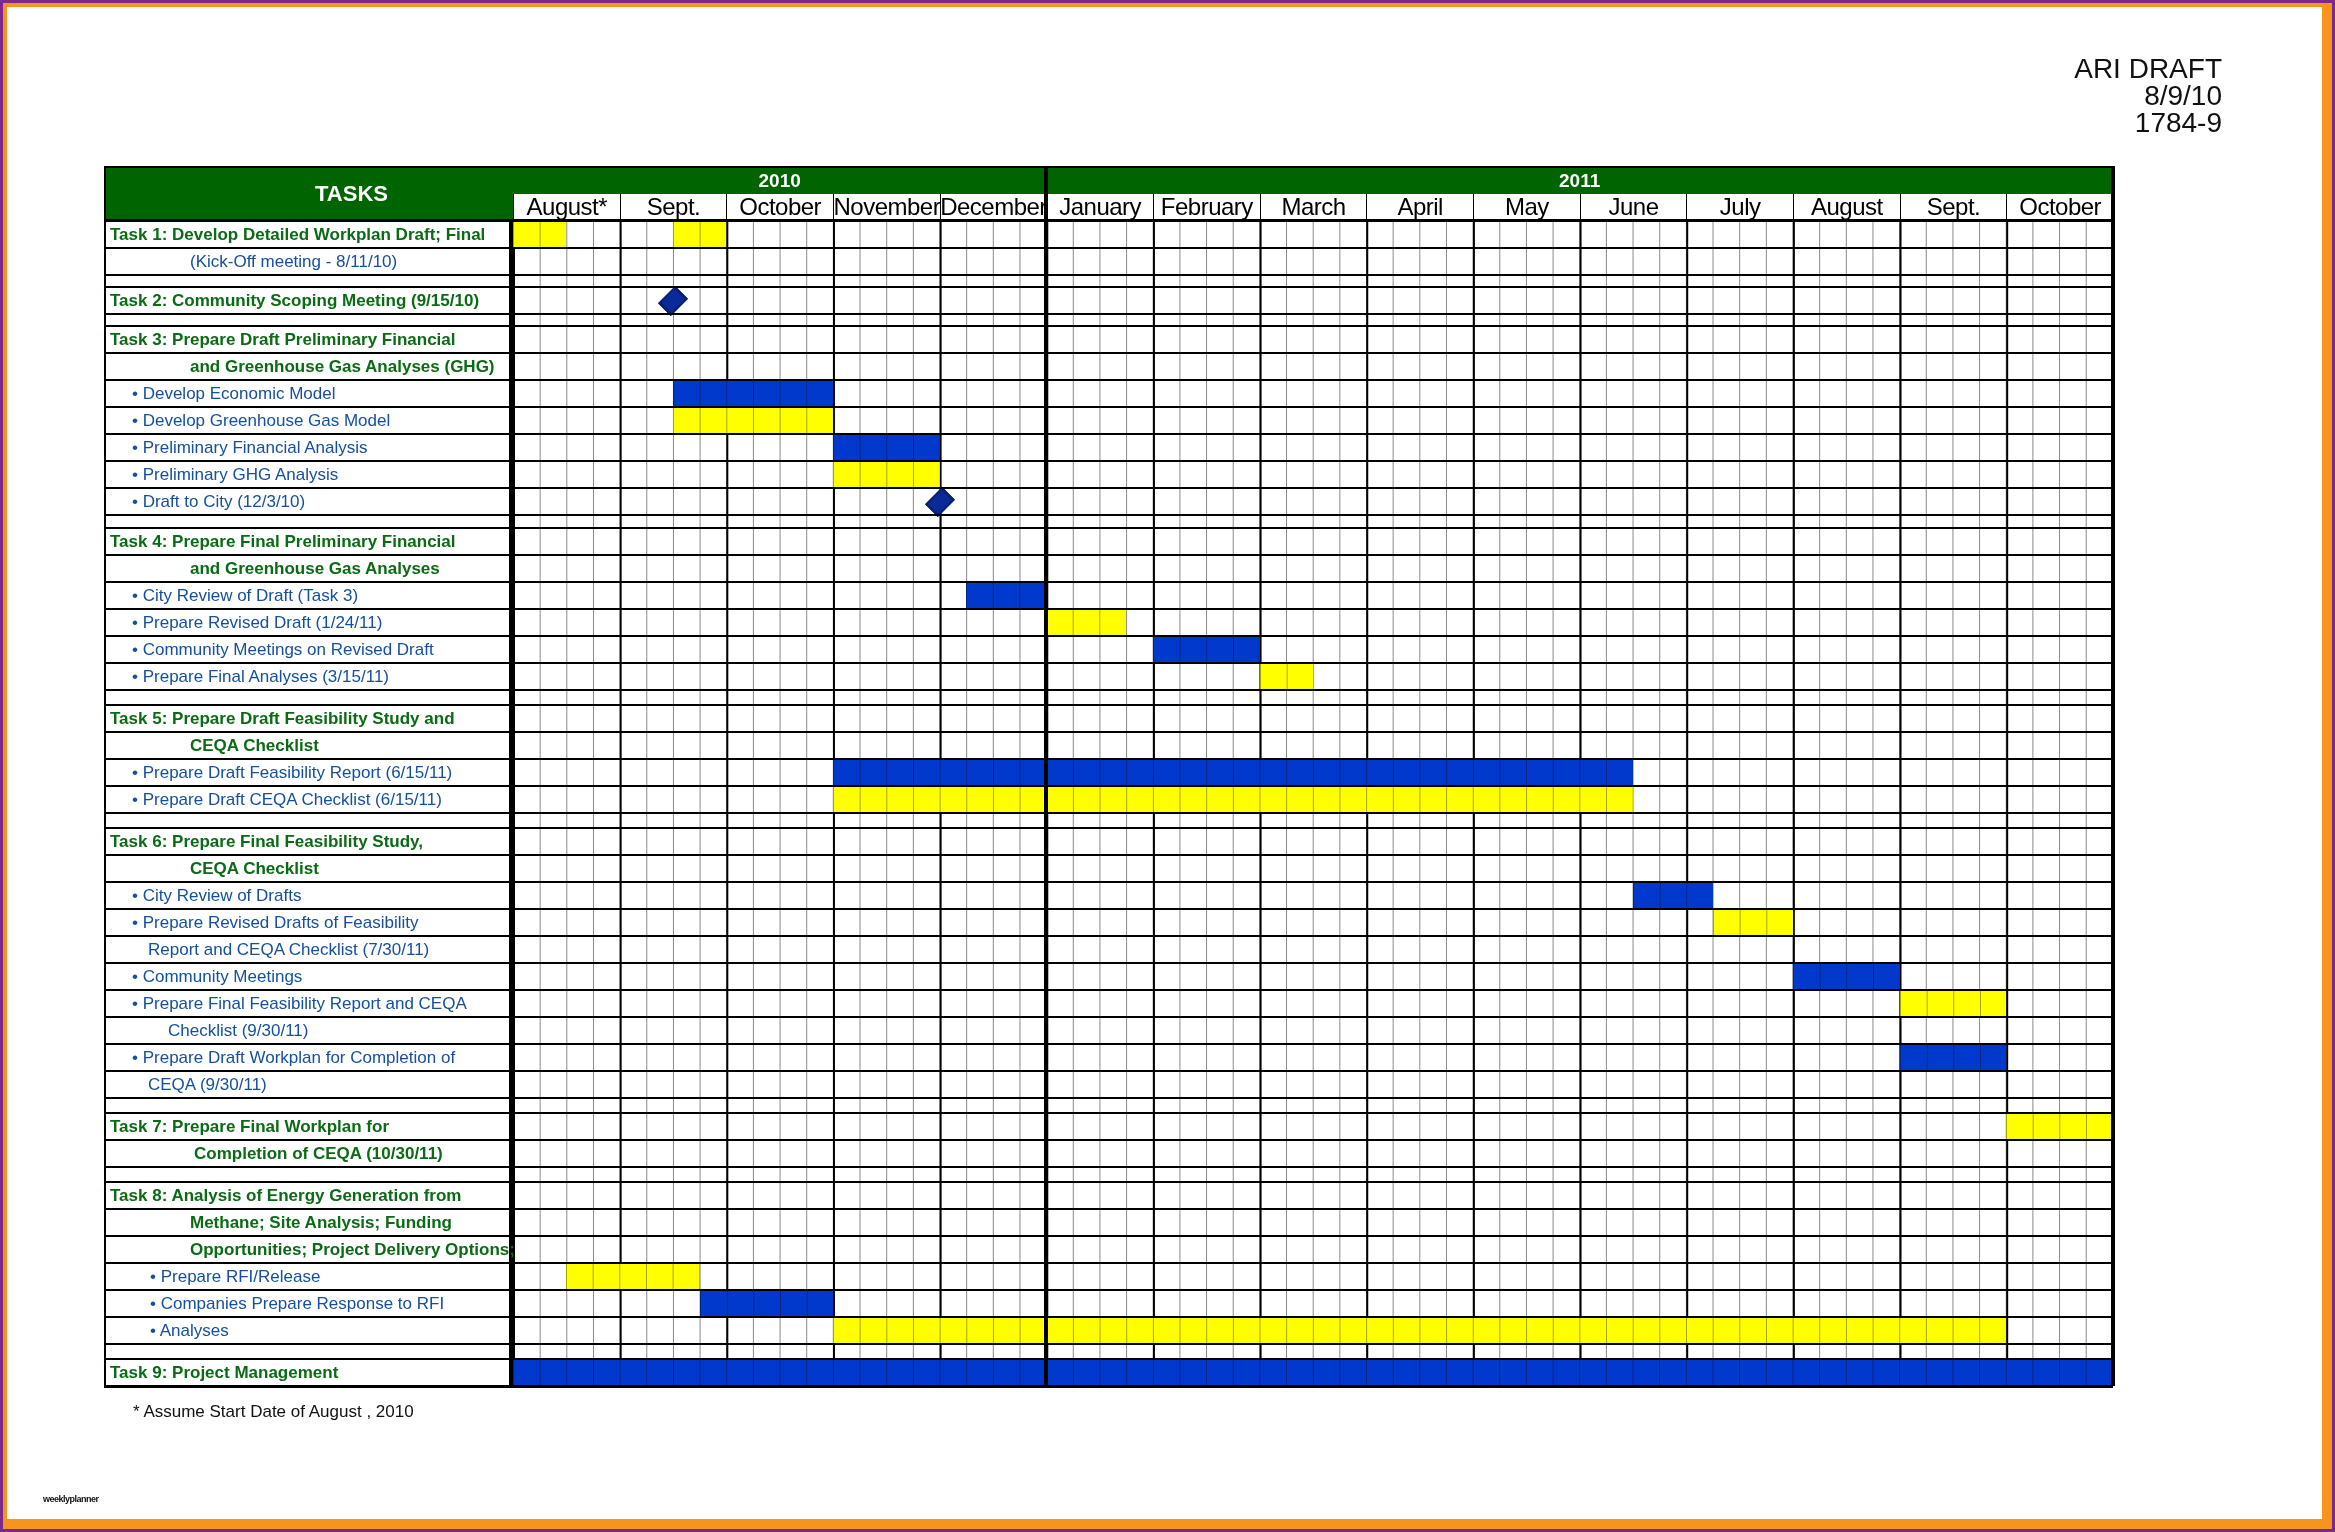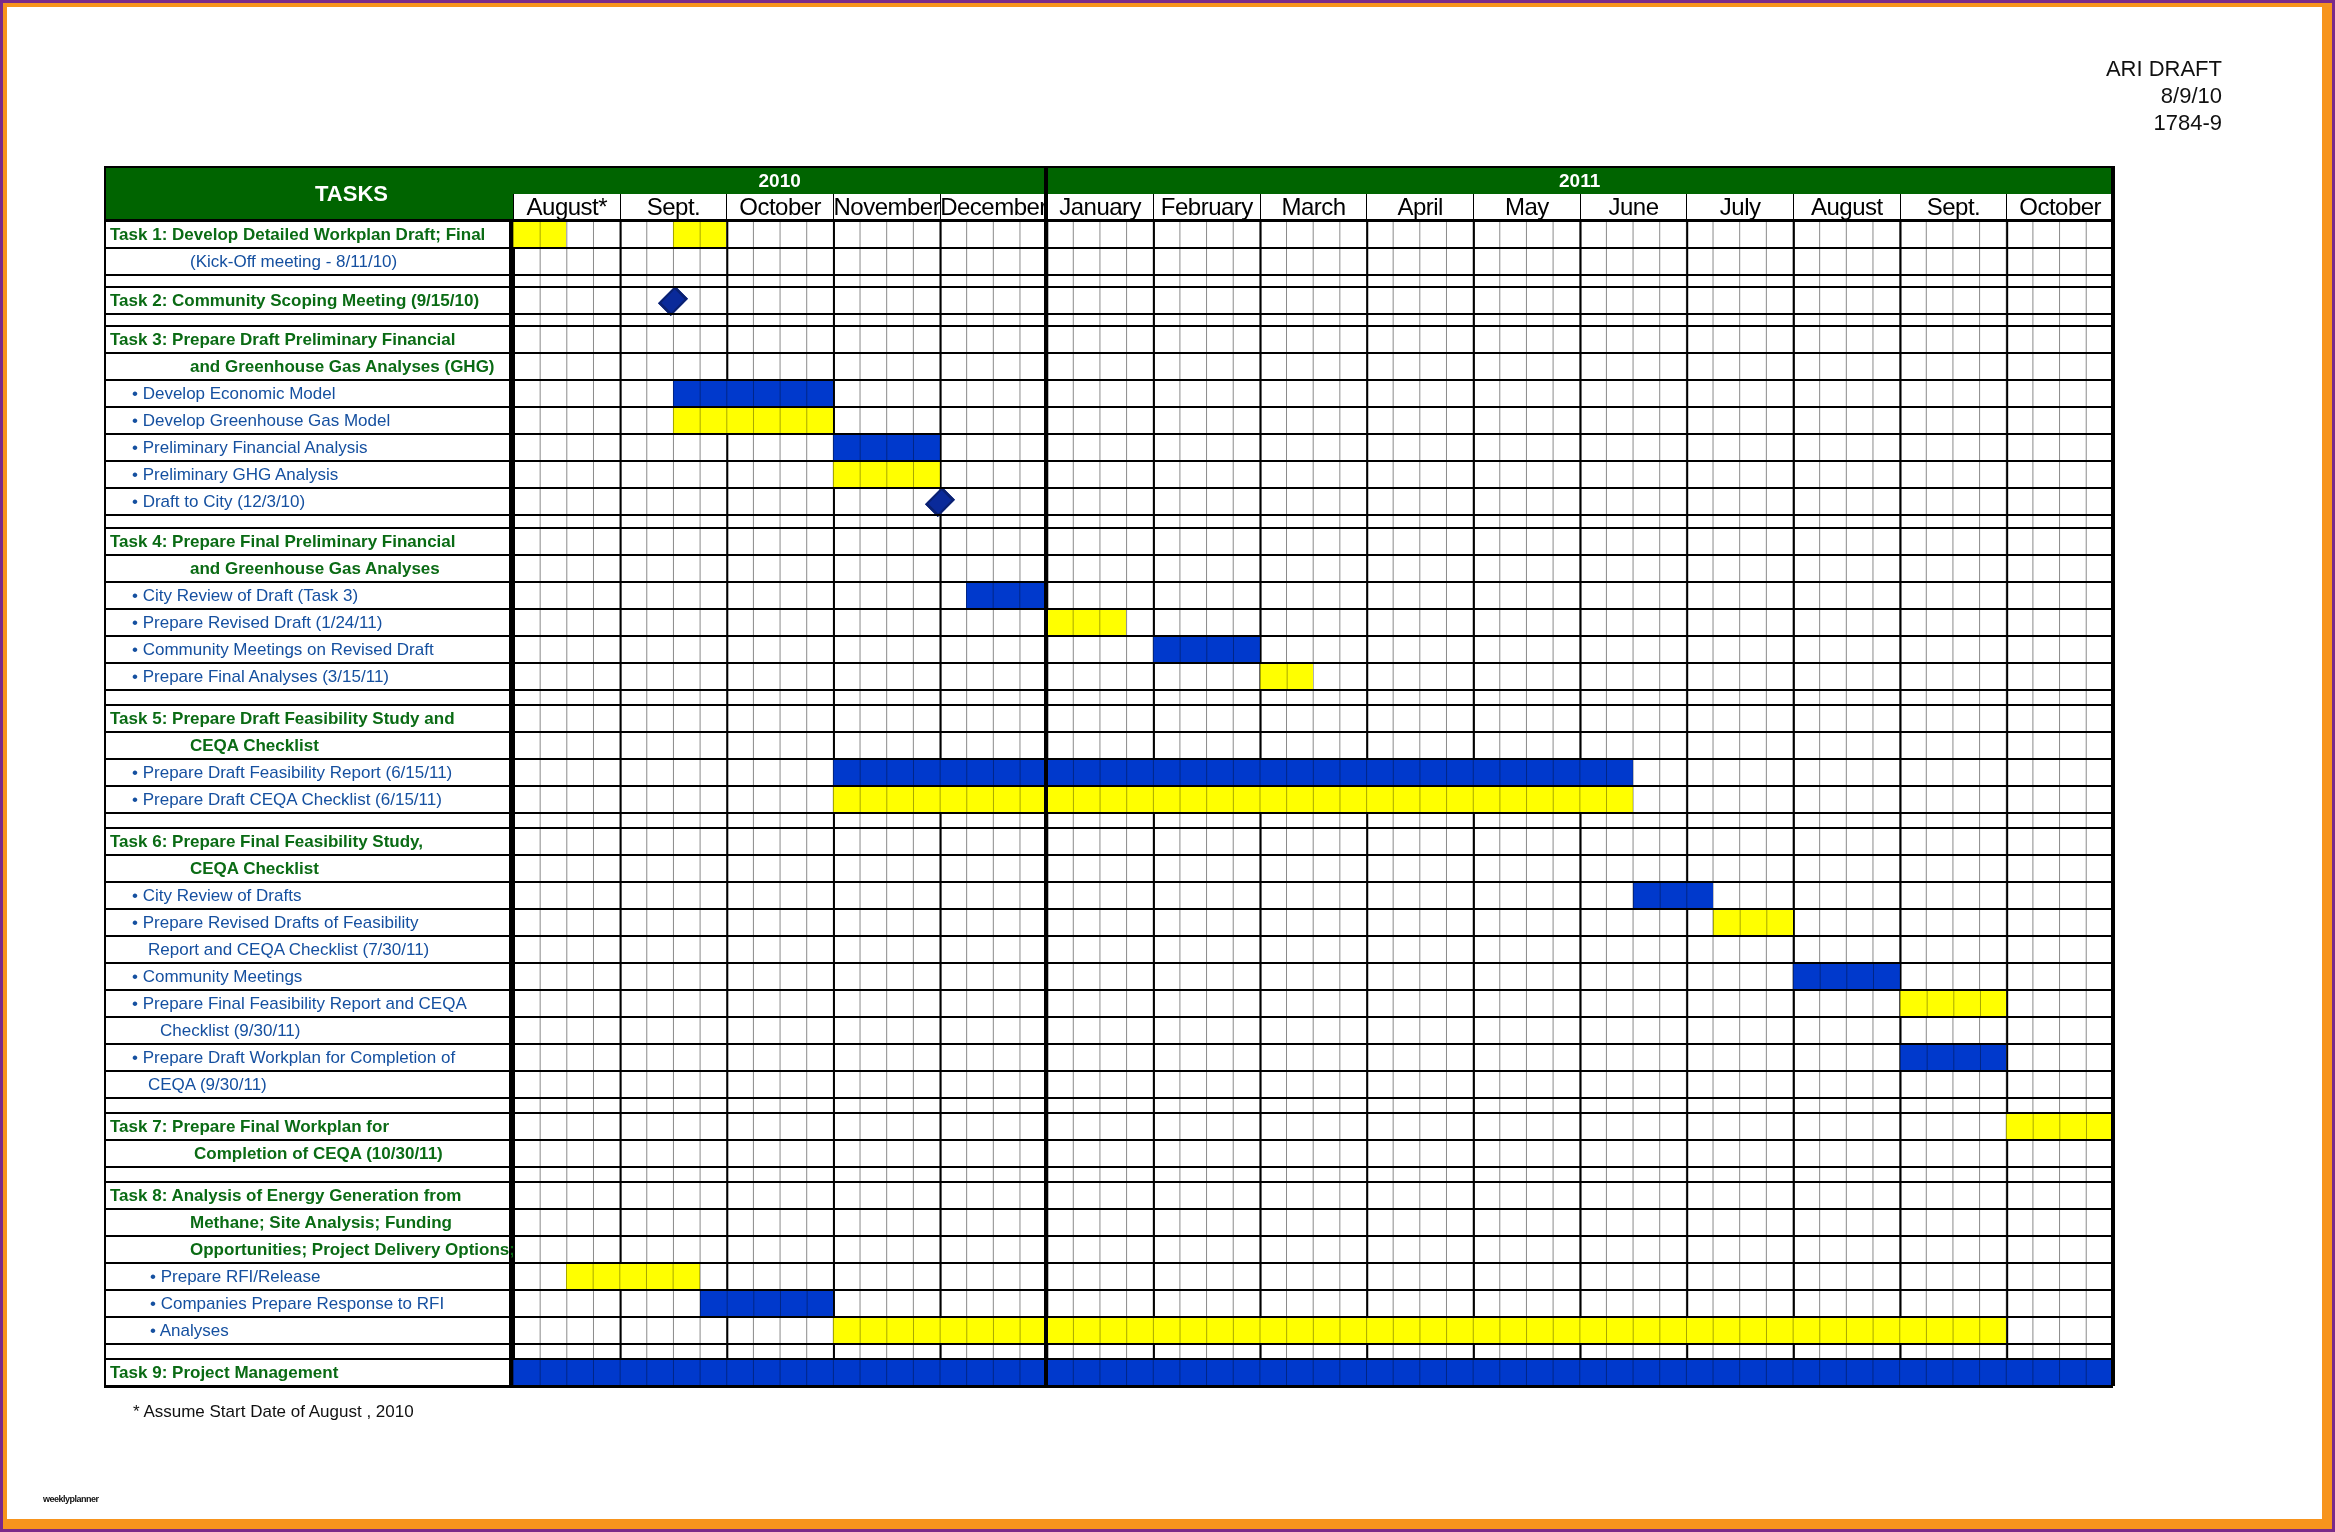--- a/index.html
+++ b/index.html
@@ -1,19 +1,19 @@
 <!DOCTYPE html>
 <html><head>
 <meta charset="utf-8">
 <style>
   html,body{margin:0;padding:0;}
   body{width:2335px;height:1532px;background:#7a2a8a;font-family:"Liberation Sans",sans-serif;position:relative;overflow:hidden;}
   .frame{position:absolute;left:3px;top:3px;width:2329px;height:1526px;background:#f7941d;}
   .page{position:absolute;left:7px;top:7px;width:2315px;height:1512px;background:#fff;}
-  .hdr-right{position:absolute;right:100px;top:48px;text-align:right;font-size:22px;line-height:27px;color:#111;}
+  .hdr-right{position:absolute;right:100px;top:48px;text-align:right;font-size:28px;line-height:27px;color:#111;}
   .title{position:absolute;left:0;width:1888px;top:110px;text-align:center;font-size:21px;font-weight:bold;color:#0a6b14;}
   .tbl{position:absolute;left:97px;top:159px;}
   .tasks-head{position:absolute;left:0;top:0;width:495px;height:55px;background:#006400;color:#fff;font-weight:bold;font-size:22px;display:flex;align-items:center;justify-content:center;border:2px solid #000;box-sizing:border-box;}
   .yr{position:absolute;top:0;height:28px;background:#006400;color:#fff;font-weight:bold;font-size:19px;display:flex;align-items:center;justify-content:center;border-top:2px solid #000;box-sizing:border-box;}
   .mon{position:absolute;top:28px;height:27px;background:#fff;color:#000;font-size:24px;display:flex;align-items:center;justify-content:center;border-left:1.5px solid #000;border-bottom:2px solid #000;box-sizing:border-box;letter-spacing:-0.5px;}
   .grid{position:absolute;left:409px;top:55px;width:1600px;}
   .row{position:absolute;left:-409px;height:27px;}
   .label{position:absolute;left:0;width:409px;height:100%;border-left:2px solid #000;border-right:4px solid #000;box-sizing:border-box;font-size:17px;white-space:nowrap;display:flex;align-items:center;}
   .lbl-task{color:#0a6b14;font-weight:bold;padding-left:4px;}
   .lbl-sub{color:#1550a0;}
@@ -311,21 +311,21 @@
           <div class="label lbl-sub">
             <span style="padding-left: 26px;">• Prepare Final Feasibility Report and CEQA</span>
           </div>
           <div class="cells">
             <div class="bar yellow" style="left: 1386.67px; width: 106.667px;"></div>
           </div>
         </div>
         <div class="hline" style="top: 768px;"></div>
         <div class="row" style="top: 796px; height: 27px;">
           <div class="label lbl-sub">
-            <span style="padding-left: 54px;">Checklist (9/30/11)</span>
+            <span style="padding-left: 26px; margin-left: 36px;">Checklist (9/30/11)</span>
           </div>
           <div class="cells"></div>
         </div>
         <div class="hline" style="top: 795px;"></div>
         <div class="row" style="top: 823px; height: 27px;">
           <div class="label lbl-sub">
             <span style="padding-left: 26px;">• Prepare Draft Workplan for Completion of</span>
           </div>
           <div class="cells">
             <div class="bar blue" style="left: 1386.67px; width: 106.667px;"></div>

